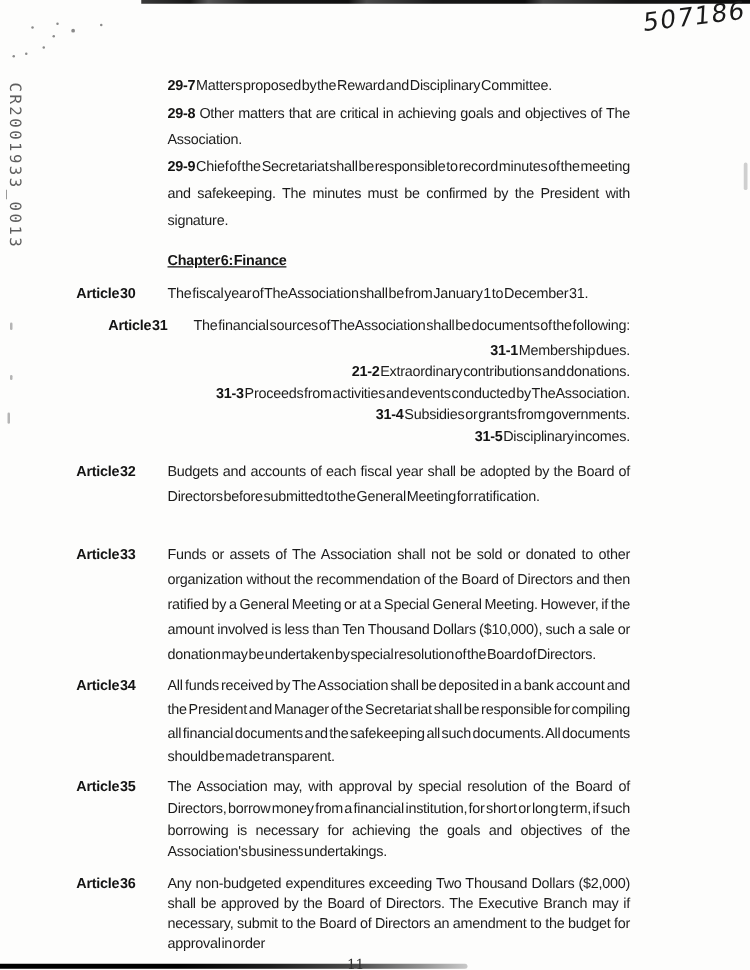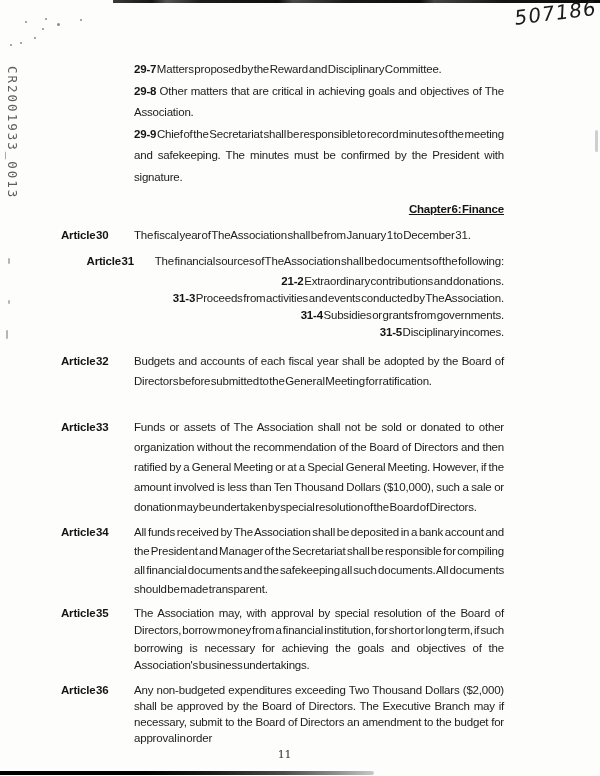--- a/index.html
+++ b/index.html
@@ -46,21 +46,21 @@
     font-size:11.5px;letter-spacing:-0.2px;word-spacing:-2.4px;
   }
   .row{display:flex;align-items:flex-start;}
   .label{flex:0 0 73px;width:73px;font-weight:700;color:#141414;}
   .body{flex:0 0 370px;width:370px;}
   .jt{text-align:justify;}
   .num{font-weight:700;color:#141414;}
   .b-intro{line-height:21.5px;}
   .r-heading{margin-top:11px;line-height:21.5px;}
   .chapter-heading{font-weight:700;text-decoration:underline;color:#141414;}
-  .heading-body{text-align:right;}
+  .heading-body{text-align:left;}
   .a30{margin-top:4px;line-height:21.5px;}
   .a31{margin-top:5px;line-height:21.5px;text-align:right;}
   .a31 .li{line-height:17.3px;}
   .a32{margin-top:9px;line-height:20.5px;}
   .a33{margin-top:25px;line-height:20px;}
   .a34{margin-top:6px;line-height:19px;}
   .a35{margin-top:6px;line-height:17.5px;}
   .a36{margin-top:7px;line-height:16px;}
   .pagenum{
     margin-top:2px;text-align:center;width:447px;
@@ -126,20 +126,24 @@
     <div class="row a30">
       <div class="label">Article 30</div>
       <div class="body jt">The fiscal year of The Association shall be from January 1 to December 31.</div>
     </div>
 
     <div class="row a31">
       <div class="label">Article 31</div>
       <div class="body">
         <div>The financial sources of The Association shall be documents of the following:</div>
         <div class="li">
+          <span class="num">31-1</span>
+          <span>Membership dues.</span>
+        </div>
+        <div class="li">
           <span class="num">21-2</span>
           <span>Extraordinary contributions and donations.</span>
         </div>
         <div class="li">
           <span class="num">31-3</span>
           <span>Proceeds from activities and events conducted by The Association.</span>
         </div>
         <div class="li">
           <span class="num">31-4</span>
           <span>Subsidies or grants from governments.</span>

